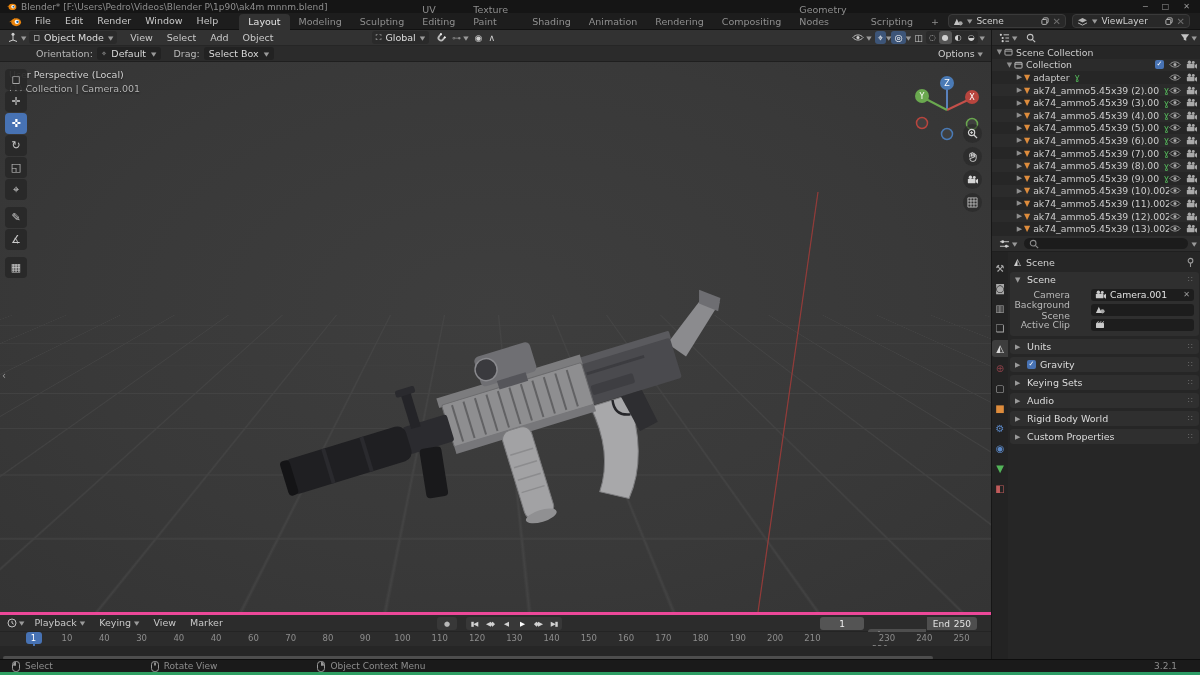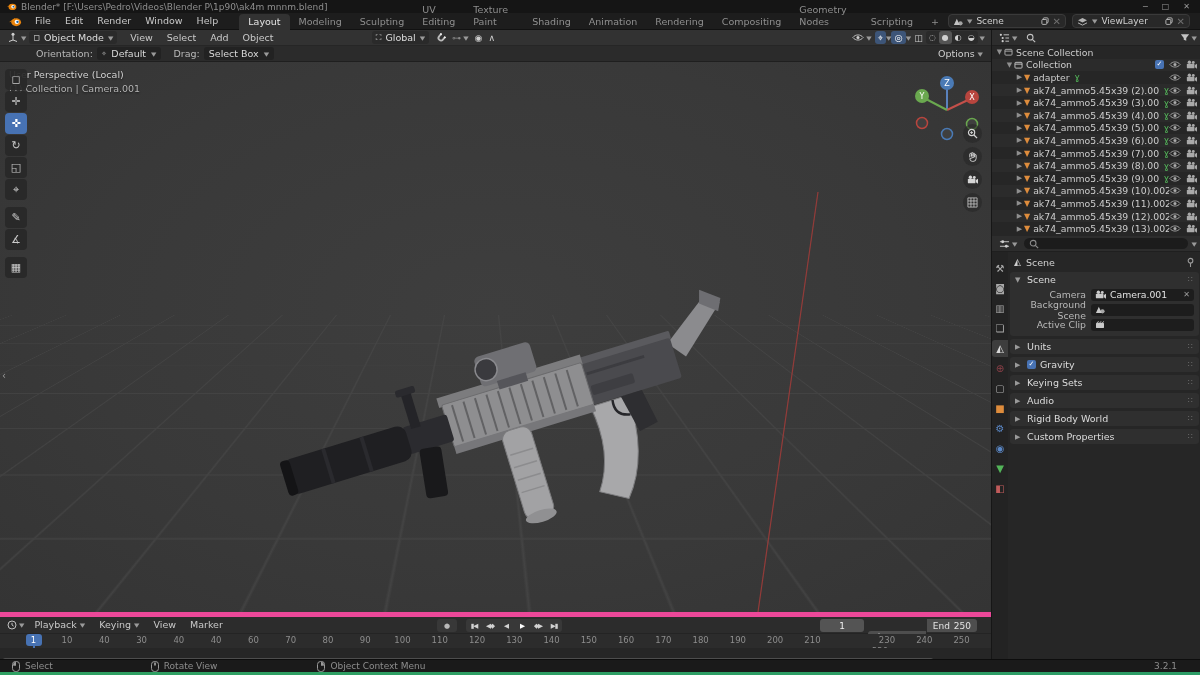--- a/index.html
+++ b/index.html
@@ -67,21 +67,21 @@
   .tool-sep{height:5px;}
   #nav-gizmo{position:absolute;right:8px;top:8px;}
   .view-nav{position:absolute;right:9px;display:flex;flex-direction:column;gap:4px;}
   .vn-btn{width:19px;height:19px;border-radius:50%;background:rgba(38,38,38,.6);color:#d5d5d5;
           display:flex;align-items:center;justify-content:center;}
   #sidebar-toggle{position:absolute;left:2px;top:308px;color:#9a9a9a;font-size:10px;}
   #gun-svg{position:absolute;left:0;top:0;}
   #axis-svg{position:absolute;left:0;top:0;}
 
   
-  #timeline{position:absolute;left:0;top:582px;width:991px;height:47px;background:#2c2c2c;border-top:5px solid #ec4899;}
+  #timeline{position:absolute;left:0;top:582px;width:991px;height:47px;background:#2c2c2c;border-top:3px solid #ec4899;}
   #theader{position:absolute;left:0;top:0;width:991px;height:17px;display:flex;align-items:center;
            padding:0 4px;font-size:9.5px;border-bottom:1px solid #242424;}
   #theader .tmenus{display:flex;align-items:center;}
   .transport{position:absolute;left:466px;top:2px;display:flex;background:#383838;border-radius:3px;height:13px;}
   .tr-btn{width:16px;display:flex;align-items:center;justify-content:center;font-size:6.5px;
           letter-spacing:-1px;color:#d2d2d2;}
   .tr-btn.play{color:#fff;}
   #record-btn{position:absolute;left:437px;top:2px;width:20px;height:13px;background:#383838;border-radius:3px;
               display:flex;align-items:center;justify-content:center;color:#b9b9b9;font-size:7px;}
   .frame-field{position:absolute;left:820px;top:2px;width:44px;height:13px;background:#545454;border-radius:3px;
@@ -125,21 +125,21 @@
   .ptab{width:16px;height:17px;display:flex;align-items:center;justify-content:center;font-size:10px;border-radius:3px 0 0 3px;}
   .ptab.active{background:#3d3d3d;}
   #prop-content{position:absolute;left:16px;top:0;width:193px;height:407px;}
   #breadcrumb{display:flex;align-items:center;height:20px;padding:0 6px;gap:5px;font-size:9.5px;color:#d2d2d2;}
   #breadcrumb .pin{margin-left:auto;color:#9a9a9a;}
   .panel{background:#2f2f2f;border-radius:3px;margin:0 2px 3px;}
   .panel-head{height:15px;display:flex;align-items:center;gap:4px;padding:0 5px;font-size:9.5px;color:#dcdcdc;}
   .panel-head .dots{margin-left:auto;color:#6f6f6f;font-size:8px;letter-spacing:1px;}
   .panel-head .tri{color:#9a9a9a;font-size:7px;width:8px;}
   .prow{display:flex;align-items:center;height:15px;padding:0 5px 0 0;}
-  .prow .plabel{width:44%;text-align:right;padding-right:5px;font-size:9.3px;color:#b8b8b8;flex:none;}
+  .prow .plabel{width:44%;text-align:right;padding-right:21px;font-size:9.3px;color:#b8b8b8;flex:none;}
   .pfield{flex:1;height:12px;background:#1d1d1d;border-radius:3px;display:flex;align-items:center;
           padding:0 4px;gap:4px;font-size:9.3px;color:#e2e2e2;}
   .pfield .x{margin-left:auto;color:#9a9a9a;font-size:8px;}
   .panel-pad{height:4px;}
 
   
   #statusbar{position:absolute;left:0;top:659px;width:1200px;height:13px;background:#1a1a1a;
              display:flex;align-items:center;font-size:9px;color:#8d8d8d;border-top:1px solid #0d0d0d;}
   .hint{display:flex;align-items:center;gap:5px;}
   #statusbar .hint:nth-child(1){margin-left:12px;}

